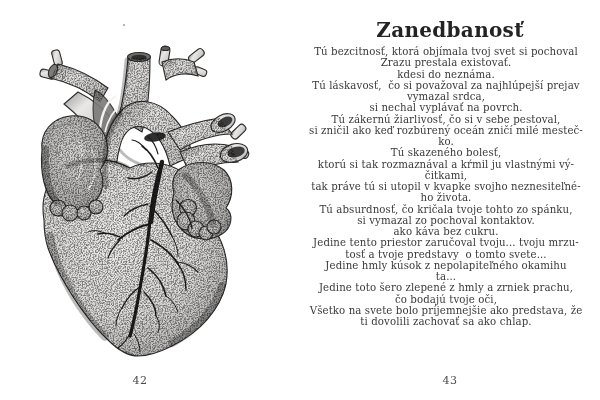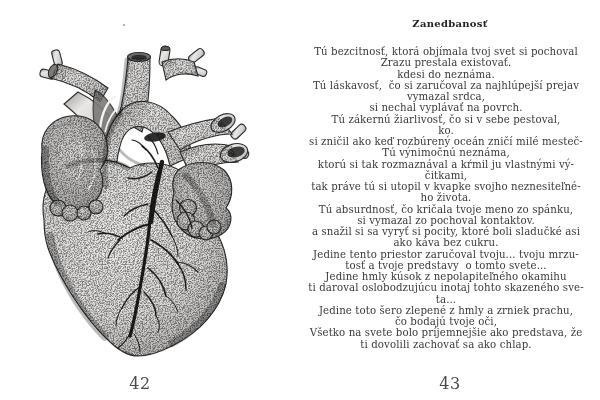--- a/index.html
+++ b/index.html
@@ -3,24 +3,24 @@
 <meta charset="utf-8">
 <style>
   html,body{margin:0;padding:0;}
   .spread{position:relative;width:600px;height:400px;background:#ffffff;overflow:hidden;
           font-family:"DejaVu Serif","Liberation Serif",serif;}
   .page{position:absolute;top:0;height:400px;width:300px;}
   .page-left{left:0;}
   .page-right{left:300px;}
   .illustration{position:absolute;inset:0;}
   .pagenum{position:absolute;top:374px;left:0;right:0;text-align:center;
-           font-size:16px;color:#4a4a4a;letter-spacing:0.5px;}
+           font-size:11px;color:#4a4a4a;letter-spacing:0.5px;}
   .pagenum-left{right:20px;}
   .chapter-title{position:absolute;top:18px;left:0;right:0;margin:0;text-align:center;
-                 font-size:10px;font-weight:bold;color:#232323;letter-spacing:0.3px;}
+                 font-size:20px;font-weight:bold;color:#232323;letter-spacing:0.3px;}
   .body-text{position:absolute;top:46px;left:0;right:8px;}
   .line{height:11.25px;line-height:11.25px;font-size:10.2px;color:#3a3a3a;
         text-align:center;white-space:pre;letter-spacing:0.1px;}
 </style>
 </head>
 <body>
 
 <div class="spread">
 
   <div class="page page-left">
@@ -167,39 +167,37 @@
     </div>
     <div class="pagenum pagenum-left">42</div>
   </div>
 
   <div class="page page-right">
     <h1 class="chapter-title">Zanedbanosť</h1>
     <div class="body-text">
         <div class="line">Tú bezcitnosť, ktorá objímala tvoj svet si pochoval</div>
         <div class="line">Zrazu prestala existovať.</div>
         <div class="line">kdesi do neznáma.</div>
-        <div class="line">Tú láskavosť,  čo si zaručoval za najhlúpejší prejav</div>
+        <div class="line">Tú láskavosť,  čo si považoval za najhlúpejší prejav</div>
         <div class="line">vymazal srdca,</div>
         <div class="line">si nechal vyplávať na povrch.</div>
         <div class="line">Tú zákernú žiarlivosť, čo si v sebe pestoval,</div>
+        <div class="line">si zničil ako keď rozbúrený oceán zničí milé mesteč-</div>
         <div class="line">ko.</div>
-        <div class="line">si zničil ako keď rozbúrený oceán zničí milé mesteč-</div>
-        <div class="line">Tú výnimočnú neznáma,</div>
+        <div class="line">Tú skazeného bolesť,</div>
         <div class="line">ktorú si tak rozmaznával a kŕmil ju vlastnými vý-</div>
         <div class="line">čitkami,</div>
         <div class="line">tak práve tú si utopil v kvapke svojho neznesiteľné-</div>
         <div class="line">ho života.</div>
-        <div class="line">Tú absurdnosť, čo kričala tvoje meno zo spánku,</div>
+        <div class="line">Tú absurdnosť, čo kričala tvoje tohto zo spánku,</div>
         <div class="line">si vymazal zo pochoval kontaktov.</div>
-        <div class="line">a snažil si sa vyryť si pocity, ktoré boli sladučké asi</div>
         <div class="line">ako káva bez cukru.</div>
         <div class="line">Jedine tento priestor zaručoval tvoju... tvoju mrzu-</div>
         <div class="line">tosť a tvoje predstavy  o tomto svete...</div>
         <div class="line">Jedine hmly kúsok z nepolapiteľného okamihu</div>
-        <div class="line">ti daroval oslobodzujúcu inotaj tohto skazeného sve-</div>
         <div class="line">ta...</div>
         <div class="line">Jedine toto šero zlepené z hmly a zrniek prachu,</div>
         <div class="line">čo bodajú tvoje oči,</div>
         <div class="line">Všetko na svete bolo príjemnejšie ako predstava, že</div>
         <div class="line">ti dovolili zachovať sa ako chlap.</div>
       </div>
     <div class="pagenum">43</div>
   </div>
 
 </div>

